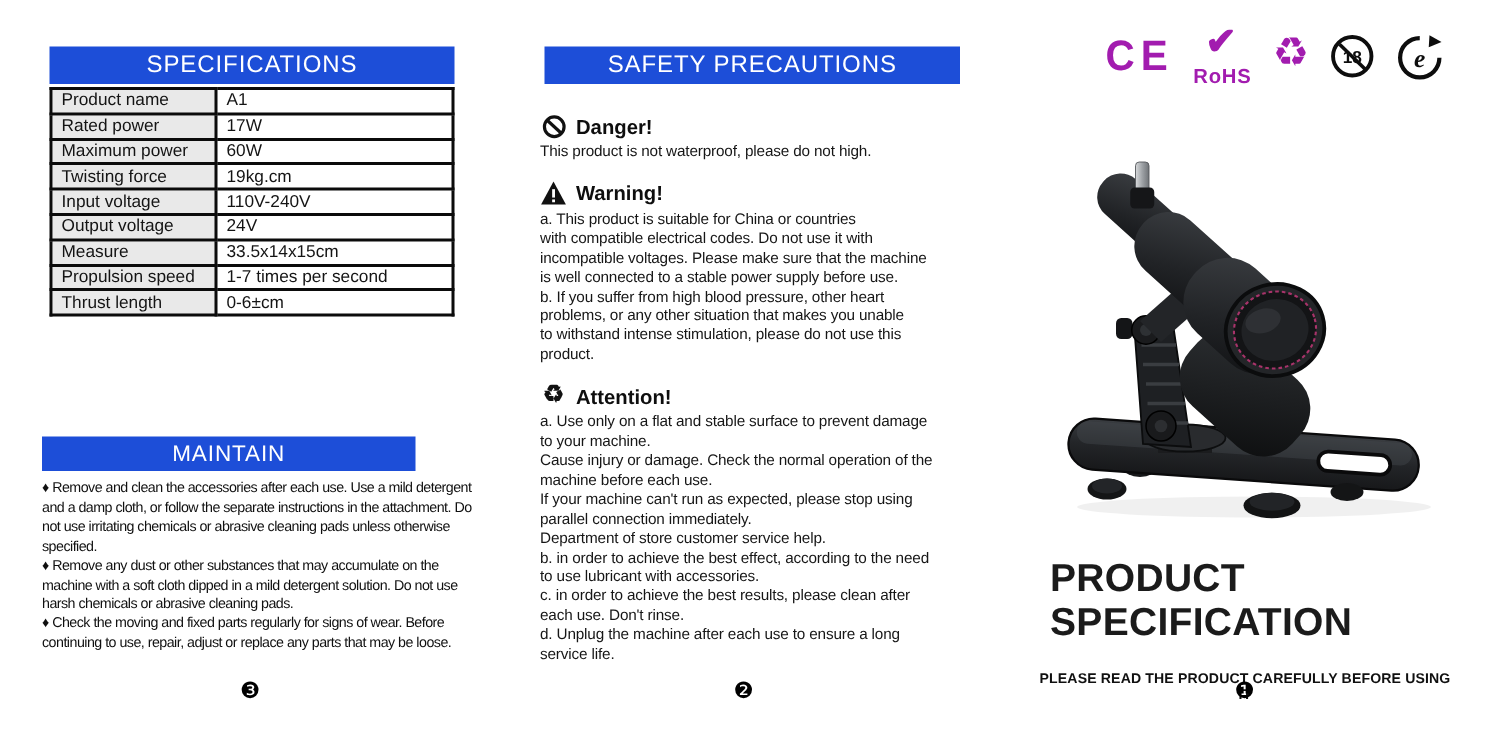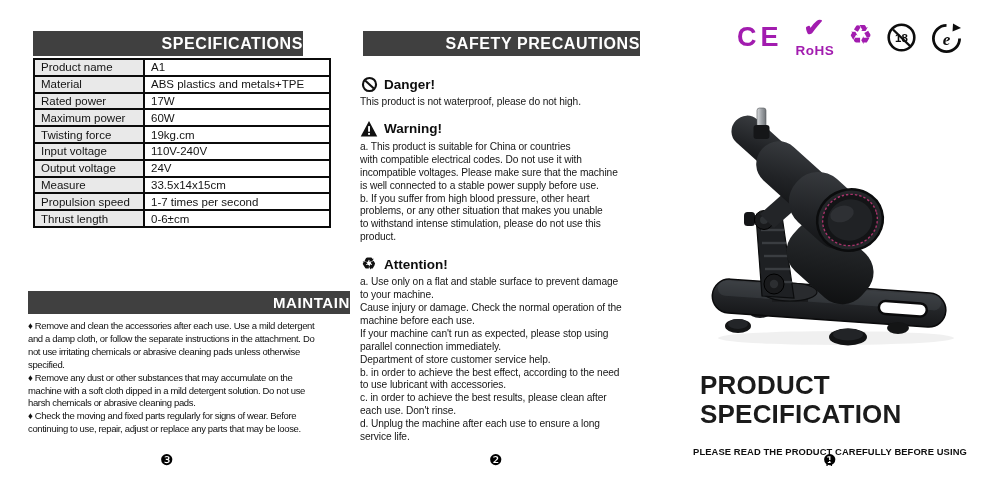--- a/index.html
+++ b/index.html
@@ -2,37 +2,37 @@
 <html><head>
 <meta charset="utf-8">
 <style>
   html,body{margin:0;padding:0;}
   body{
     width:1000px;height:500px;position:relative;background:#ffffff;
     font-family:"Liberation Sans", sans-serif;color:#141414;overflow:hidden;
     -webkit-font-smoothing:antialiased;
   }
   .hdr-bar{
-    position:absolute;background:#404040;color:#ffffff;font-weight:bold;
-    text-align:right;font-size:16px;letter-spacing:0.6px;
+    position:absolute;background:#1d4ed8;color:#ffffff;font-weight:normal;
+    text-align:center;font-size:16px;letter-spacing:0.6px;
     height:25px;line-height:25px;
   }
   
   #specs-header{left:33px;top:31px;width:270px;}
   #specs-table{
-    position:absolute;left:33px;top:58px;width:298px;border-collapse:collapse;
+    position:absolute;left:33px;top:58px;width:270px;border-collapse:collapse;
     font-size:11.5px;table-layout:fixed;
   }
   #specs-table td{
     border:2px solid #0b0b0b;height:14.8px;padding:0 3px 0 6px;
     overflow:hidden;white-space:nowrap;
   }
   #specs-table td.lbl{background:#e9e9e9;width:99px;}
   #specs-table td.val{background:#ffffff;}
-  #maintain-header{left:28px;top:291px;width:322px;height:23px;line-height:23px;font-size:15px;}
+  #maintain-header{left:28px;top:291px;width:249px;height:23px;line-height:23px;font-size:15px;}
   #maintain-list{
     position:absolute;left:28px;top:320px;width:288px;
     font-size:9.5px;line-height:12.9px;letter-spacing:-0.35px;color:#101010;
   }
   #maintain-list p{margin:0;}
   
   #safety-header{left:363px;top:31px;width:277px;}
   #safety-sections{position:absolute;left:360px;top:72px;width:292px;}
   .sec{margin-top:11px;}
   .sec:first-child{margin-top:3px;}
@@ -72,24 +72,20 @@
 
 <div class="hdr-bar" id="specs-header">
   <span>SPECIFICATIONS</span>
 </div>
 
 <table id="specs-table">
   <tbody>
       <tr>
         <td class="lbl">Product name</td>
         <td class="val">A1</td>
-      </tr>
-      <tr>
-        <td class="lbl">Material</td>
-        <td class="val">ABS plastics and metals+TPE</td>
       </tr>
       <tr>
         <td class="lbl">Rated power</td>
         <td class="val">17W</td>
       </tr>
       <tr>
         <td class="lbl">Maximum power</td>
         <td class="val">60W</td>
       </tr>
       <tr>

